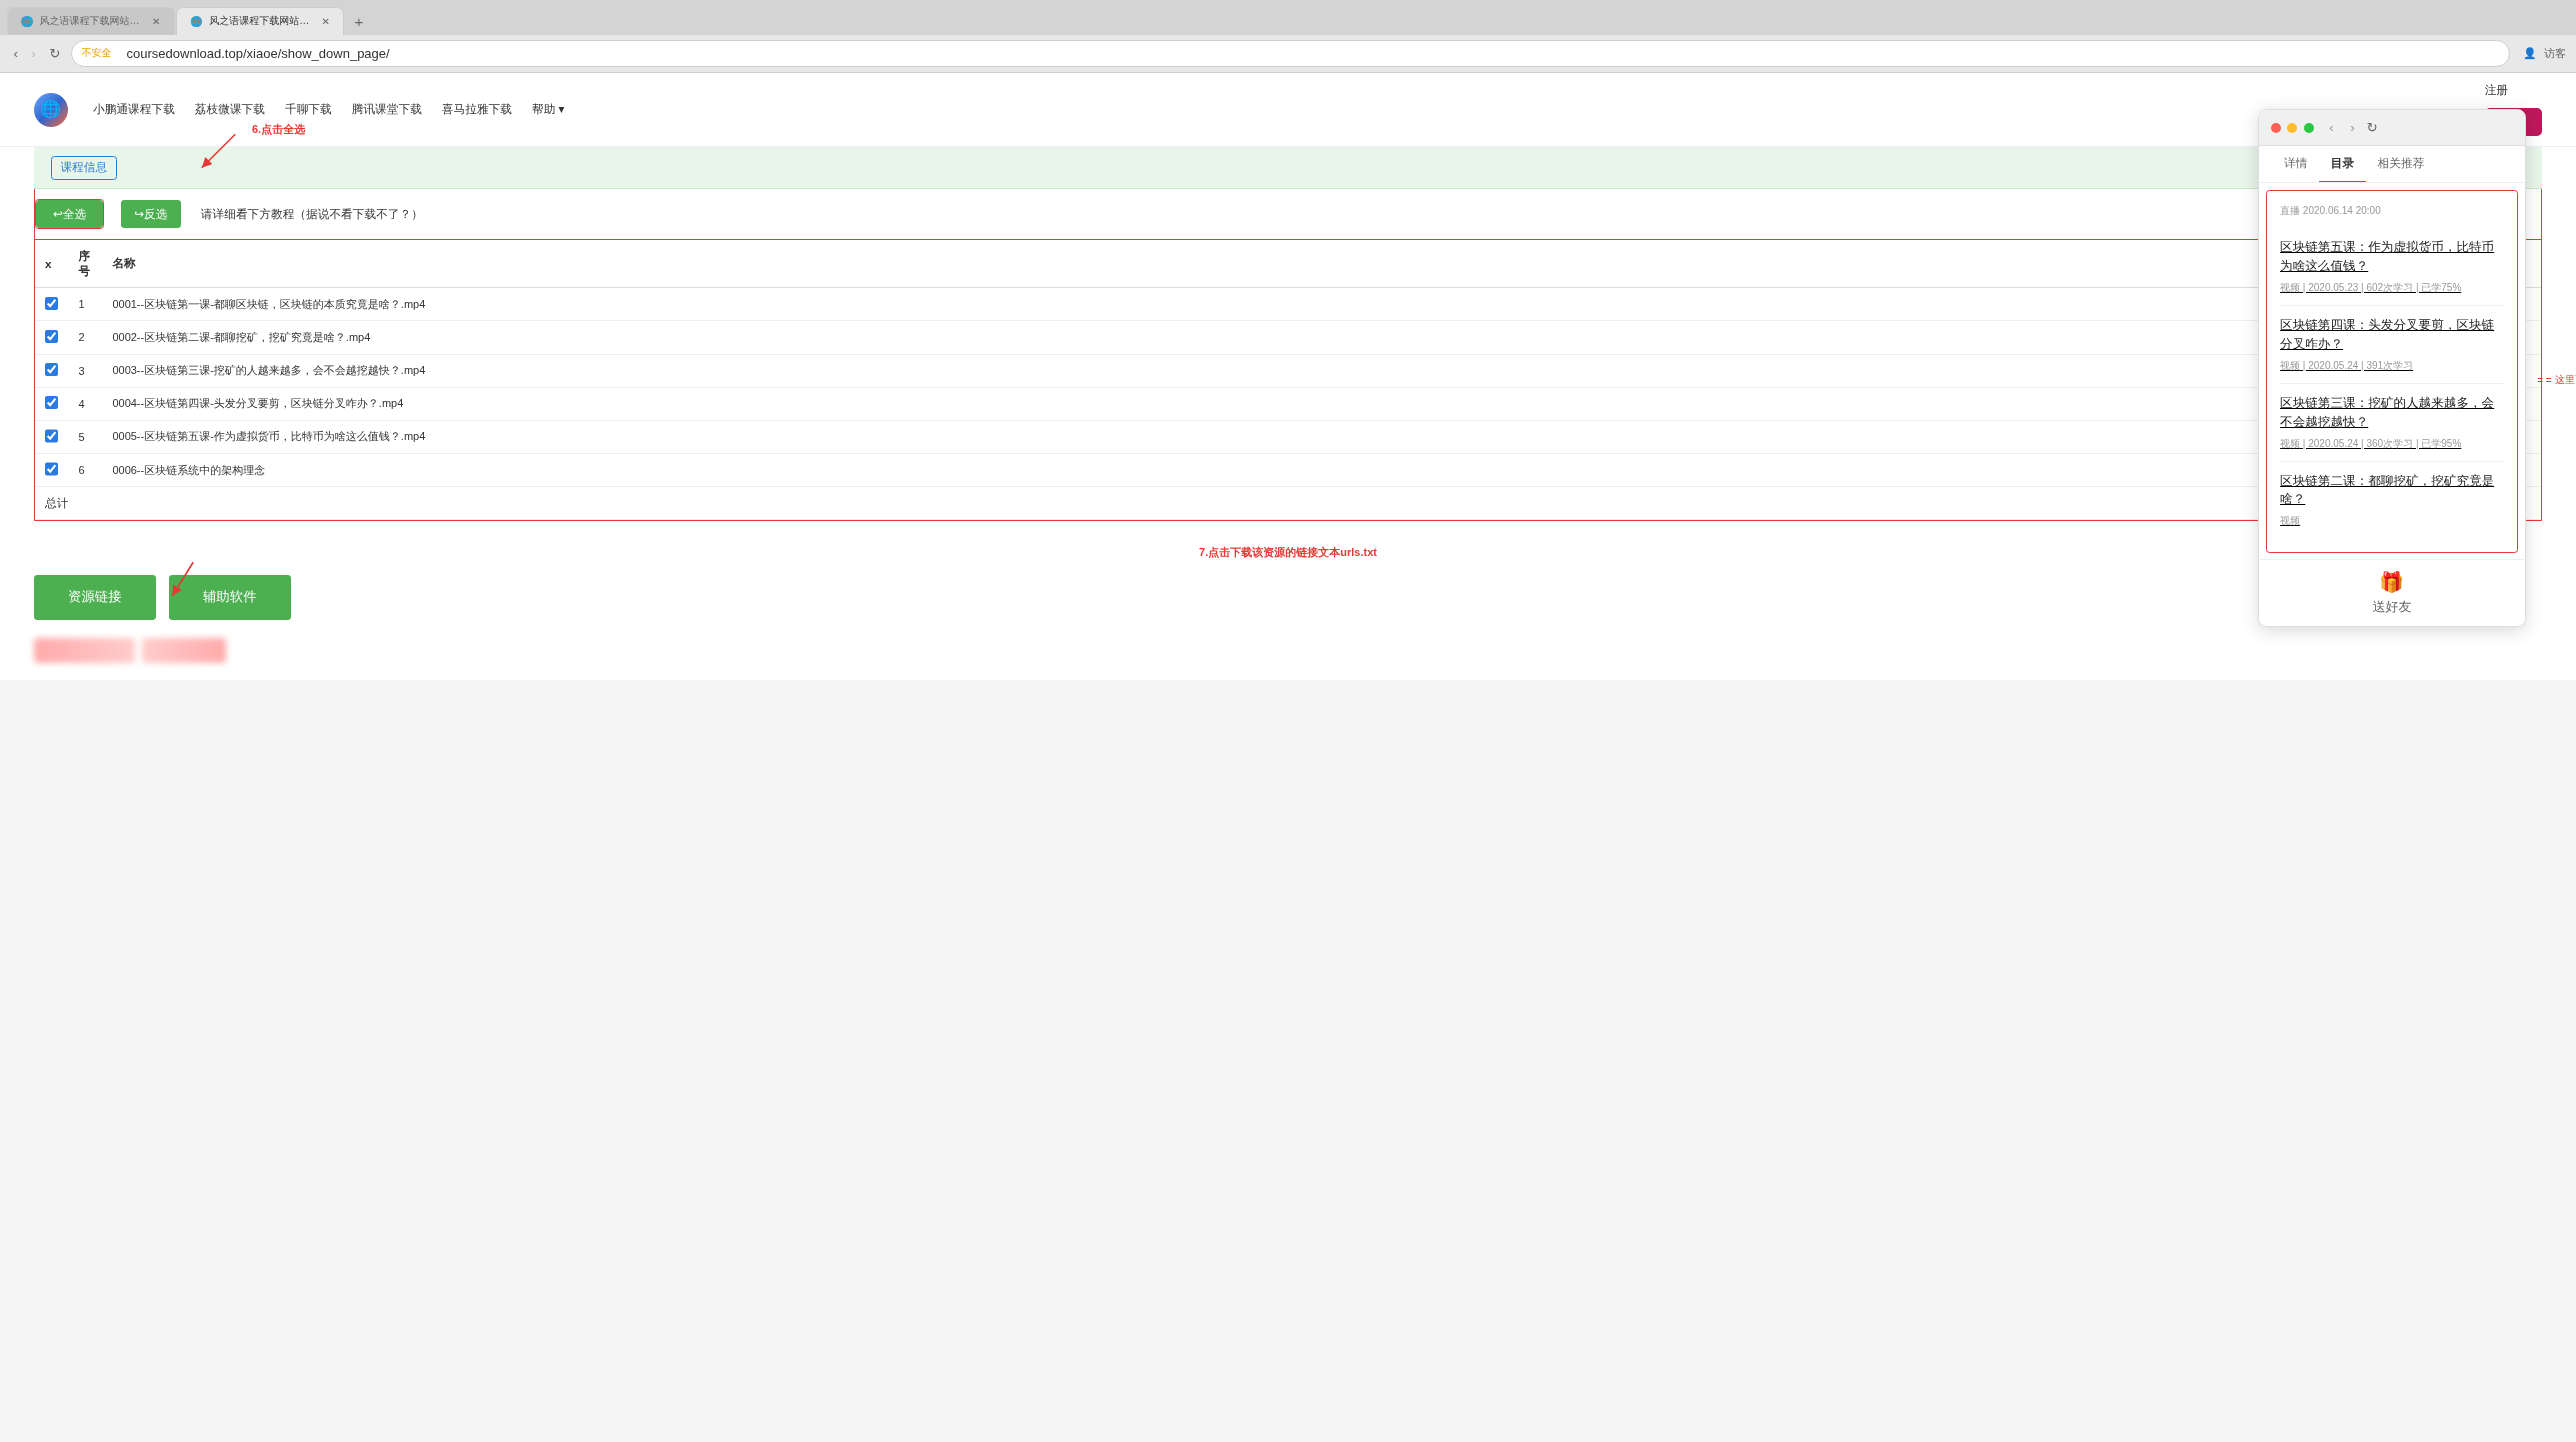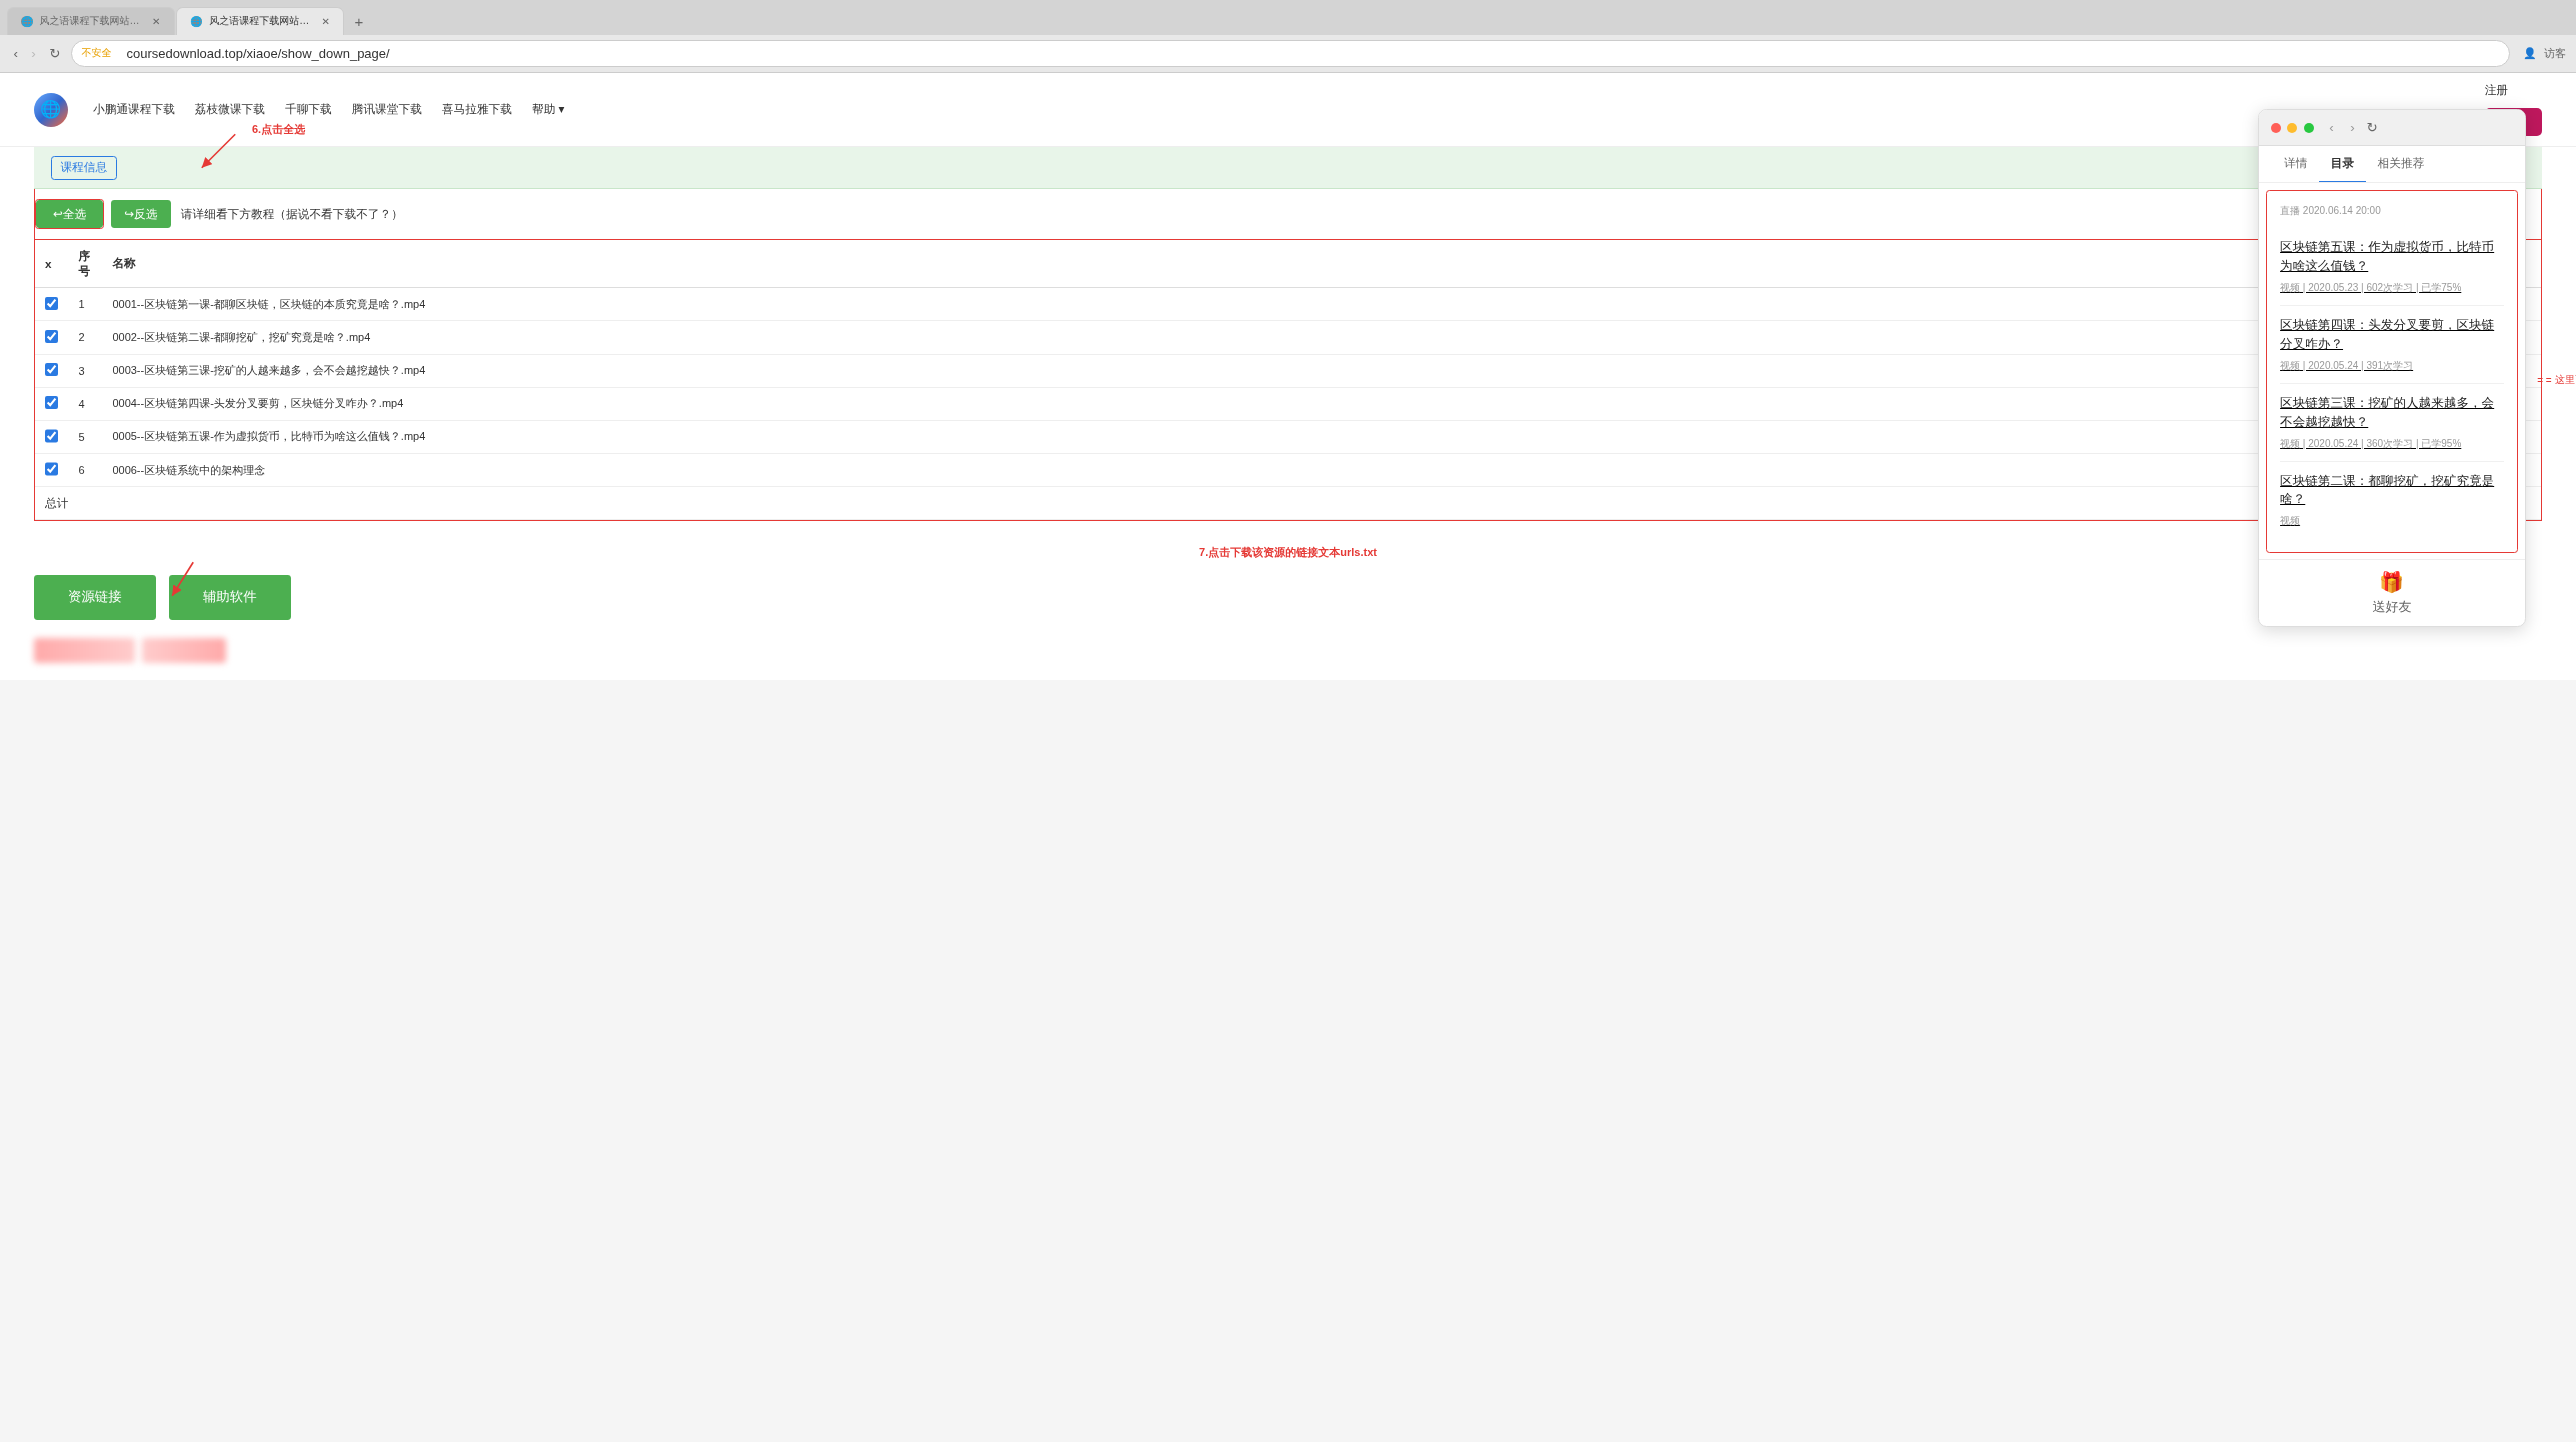--- a/index.html
+++ b/index.html
@@ -30,21 +30,21 @@
     .site-nav { display: flex; align-items: center; gap: 20px; flex: 1; }
     .nav-item { font-size: 11.7px; color: #333; cursor: pointer; white-space: nowrap; }
     .nav-dropdown { display: flex; align-items: center; gap: 3.4px; cursor: pointer; }
     .site-auth { display: flex; gap: 10px; margin-left: auto; flex-direction: column; }
     .btn-register { font-size: 11.7px; color: #333; cursor: pointer; }
     .btn-login { background: #be185d; color: white; border: none; padding: 6.7px 17px; border-radius: 5px; font-size: 11.7px; cursor: pointer; }
 
     
     .main-content { padding: 0 34px; position: relative; }
 
-    .select-bar { display: flex; align-items: center; padding: 10px 0; gap: 0; }
+    .select-bar { display: flex; align-items: center; padding: 10px 0; gap: 10px; }
     .btn-select-all { background: #4caf50; color: white; border: none; padding: 6.7px 17px; border-radius: 3.4px; font-size: 11.7px; cursor: pointer; display: flex; align-items: center; gap: 5px; }
     .btn-invert { background: #4caf50; color: white; border: none; padding: 6.7px 13.4px; border-radius: 3.4px; font-size: 11.7px; cursor: pointer; display: flex; align-items: center; gap: 5px; }
     .instruction-hint { color: #333; font-size: 11.7px; }
 
     .course-table { width: 100%; border-collapse: collapse; border: 1.7px solid #e53935; }
     .course-table th { padding: 8.4px 10px; text-align: left; font-size: 11.7px; color: #333; border-bottom: 0.8px solid #ddd; background: white; }
     .course-table td { padding: 8.4px 10px; font-size: 11px; color: #333; border-bottom: 0.8px solid #eee; }
     .checkbox-cell { width: 25px; }
     .checkbox { width: 13.4px; height: 13.4px; accent-color: #2a7ae2; }
     .num-cell { width: 34px; color: #666; }

